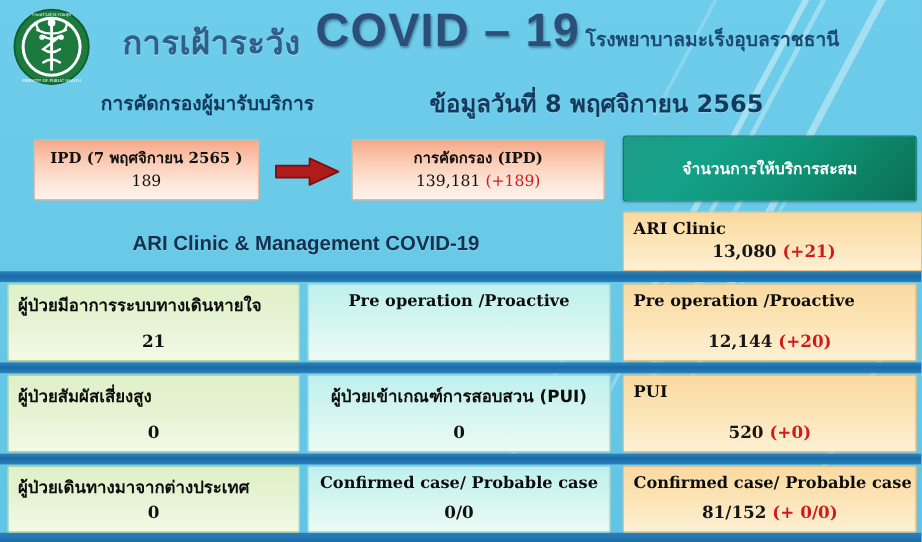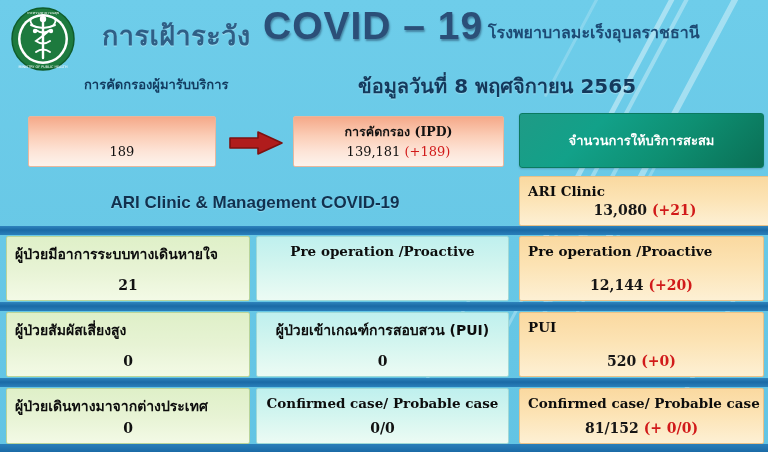--- a/index.html
+++ b/index.html
@@ -51,21 +51,21 @@
     font-size:16px;font-weight:bold;color:#1d4a74;
   }
   .reflect{
     position:absolute;left:88px;top:50px;width:640px;height:26px;
     overflow:hidden;opacity:.28;pointer-events:none;
   }
   .sub-row{position:absolute;left:0;top:70px;width:768px;height:36px;}
   .sub-left{
     position:absolute;left:84px;top:4px;
     font-family:"DejaVu Sans","Liberation Sans",sans-serif;
-    font-size:13px;font-weight:bold;color:#123a5f;
+    font-size:16px;font-weight:bold;color:#123a5f;
   }
   .sub-right{
     position:absolute;left:358px;top:0px;
     font-family:"DejaVu Sans","Liberation Sans",sans-serif;
     font-size:20px;font-weight:bold;color:#14395c;
     text-shadow:0 1px 1px rgba(255,255,255,.3);
   }
   .sub-reflect{
     position:absolute;left:358px;top:26px;height:16px;overflow:hidden;opacity:.25;
   }
@@ -198,20 +198,21 @@
     <div class="sub-row">
       <div class="sub-left">การคัดกรองผู้มารับบริการ</div>
       <div class="sub-right">ข้อมูลวันที่ 8 พฤศจิกายน 2565</div>
       <div class="sub-reflect">
         
       </div>
     </div>
   </div>
 
   <div class="card peach ipd-left">
+    <div class="c-title">IPD (7 พฤศจิกายน 2565 )</div>
     <div class="c-val">189</div>
   </div>
 
   <div class="arrow">
     <svg viewBox="0 0 56 26" width="56" height="26">
       <path d="M2 8 L30 8 L30 2 L54 13 L30 24 L30 18 L2 18 Z" fill="#b01c1c" stroke="#7d1111" stroke-width="1.6" stroke-linejoin="round"></path>
     </svg>
   </div>
 
   <div class="card peach ipd-right">

